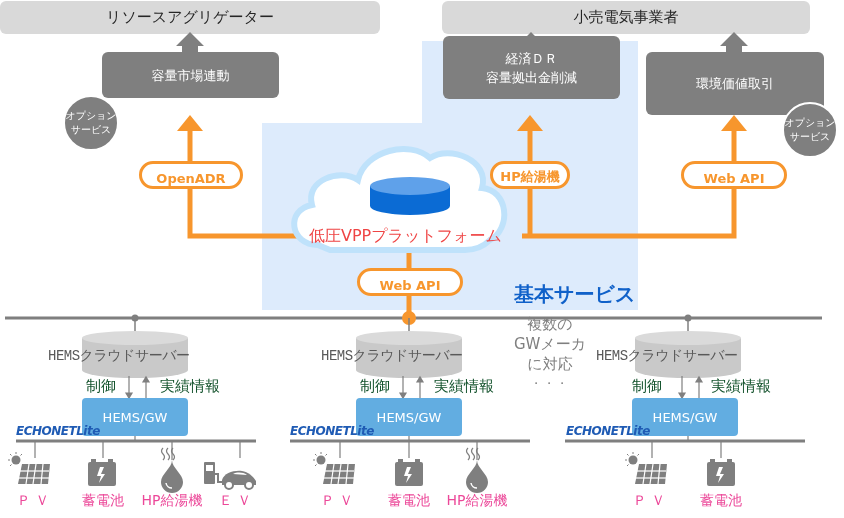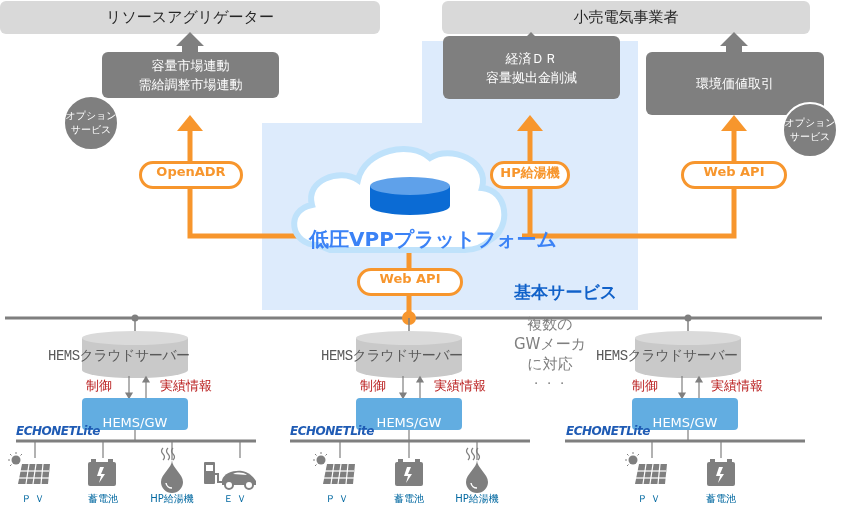--- a/index.html
+++ b/index.html
@@ -2,28 +2,28 @@
 <html><head>
 <meta charset="utf-8">
 <style>
   html,body{margin:0;padding:0;background:#fff;}
   body{width:844px;height:518px;position:relative;overflow:hidden;font-family:"DejaVu Sans","Liberation Sans",sans-serif;}
   .abs{position:absolute;}
   .topbar{background:#d9d9d9;border-radius:6px;height:33px;display:flex;align-items:center;justify-content:center;font-size:15px;color:#262626;top:1px;}
   .graybox{background:#7f7f7f;border-radius:6px;color:#fff;font-size:13px;line-height:19px;text-align:center;display:flex;flex-direction:column;align-items:center;justify-content:center;}
   .opt{width:56px;height:56px;border-radius:50%;background:#7f7f7f;border:2px solid #fff;color:#fff;font-size:10px;line-height:14px;text-align:center;display:flex;flex-direction:column;align-items:center;justify-content:center;box-sizing:border-box;}
   .bluebg{background:#ddebfc;}
-  .pill{background:#fff;border:3px solid #f7962d;border-radius:14px;color:#f7962d;font-weight:bold;font-size:13px;display:flex;align-items:flex-start;justify-content:center;box-sizing:border-box;height:28px;}
-  .vpp{color:#3b82f6;font-weight:bold;font-size:20px;white-space:nowrap;}
-  .kihon{color:#1061c9;font-weight:bold;font-size:17px;}
+  .pill{background:#fff;border:3px solid #f7962d;border-radius:14px;color:#f7962d;font-weight:bold;font-size:13px;display:flex;align-items:flex-end;justify-content:center;box-sizing:border-box;height:28px;}
+  .vpp{color:#ef4444;font-weight:normal;font-size:16px;white-space:nowrap;}
+  .kihon{color:#1061c9;font-weight:bold;font-size:20px;}
   .hemsname{font-size:14px;color:#595959;white-space:nowrap;letter-spacing:-0.5px;font-family:Liberation Mono, monospace;}
-  .small{font-size:13px;color:#b91c1c;text-align:center;}
-  .gw{background:#62ade1;border-radius:4px;color:#fff;font-size:13px;display:flex;align-items:flex-end;justify-content:center;height:32px;}
+  .small{font-size:15px;color:#14532d;text-align:center;}
+  .gw{background:#62ade1;border-radius:4px;color:#fff;font-size:13px;display:flex;align-items:center;justify-content:center;height:38px;}
   .echo{color:#1f5bb4;font-weight:bold;font-size:12px;font-style:italic;letter-spacing:-0.5px;white-space:nowrap;}
-  .devlabel{font-size:10px;color:#0369a1;text-align:center;white-space:nowrap;}
+  .devlabel{font-size:14px;color:#ec4899;text-align:center;white-space:nowrap;}
   .multi{font-size:15px;color:#7f7f7f;text-align:center;line-height:20px;}
 </style>
 </head>
 <body>
 
 <div class="abs bluebg" style="left:262px;top:123px;width:176px;height:187px;"></div>
 <div class="abs bluebg" style="left:422px;top:41px;width:216px;height:269px;"></div>
 
 <div class="abs topbar" style="left:0;width:380px;">
     <span>リソースアグリゲーター</span>
@@ -215,21 +215,20 @@
       <rect x="0" y="4" width="28" height="24" rx="2"></rect>
       <rect x="3" y="1" width="5" height="4"></rect>
         <rect x="20" y="1" width="5" height="4"></rect>
       <path d="M12,9 L16,9 L13,16 L17,16 L11,25 L13,18 L9,18 Z" fill="#fff"></path>
     </g>
   </g>
 </svg>
 
 <div class="abs graybox" style="left:102px;top:52px;width:177px;height:46px;">
   <span>容量市場連動</span>
-  <span>需給調整市場連動</span>
 </div>
 <div class="abs graybox" style="left:443px;top:36px;width:177px;height:63px;">
   <span>経済ＤＲ</span>
   <span>容量拠出金削減</span>
 </div>
 <div class="abs graybox" style="left:646px;top:52px;width:178px;height:63px;">
   <span>環境価値取引</span>
 </div>
 
 <div class="abs opt" style="left:63px;top:95px;">

